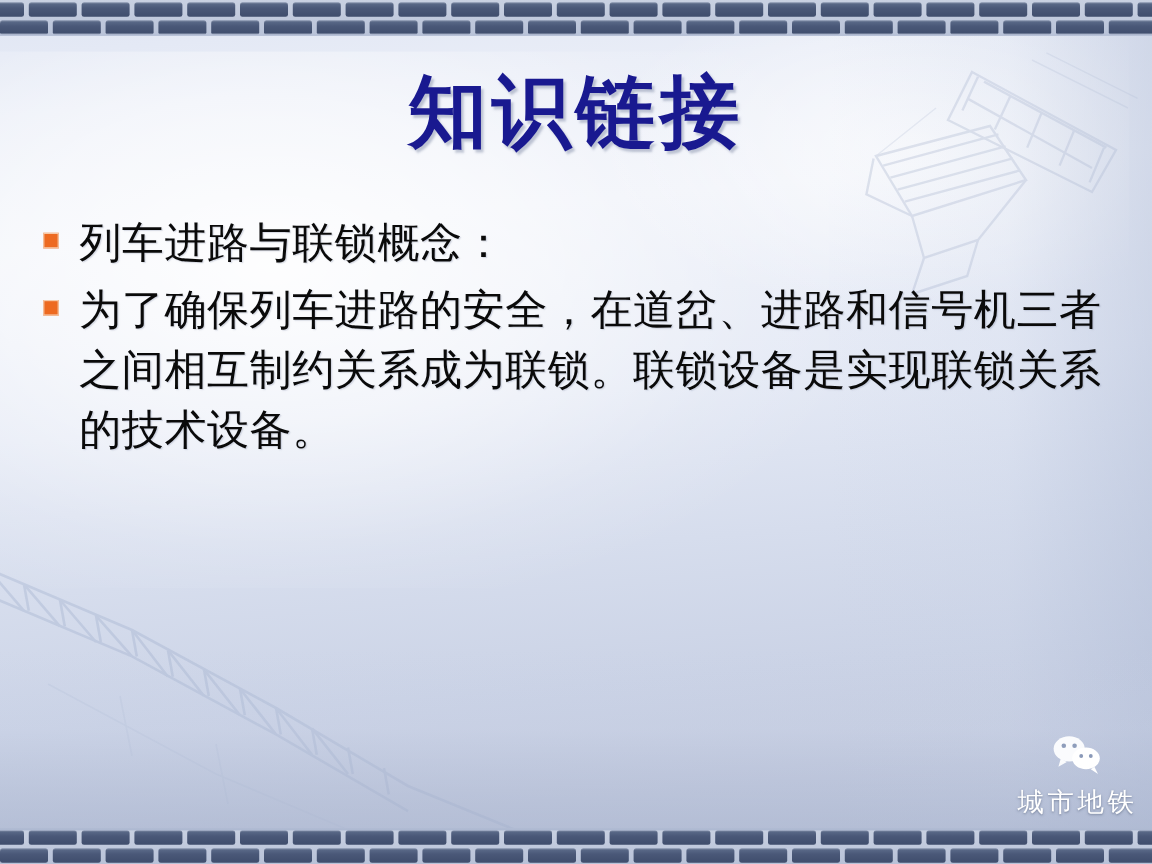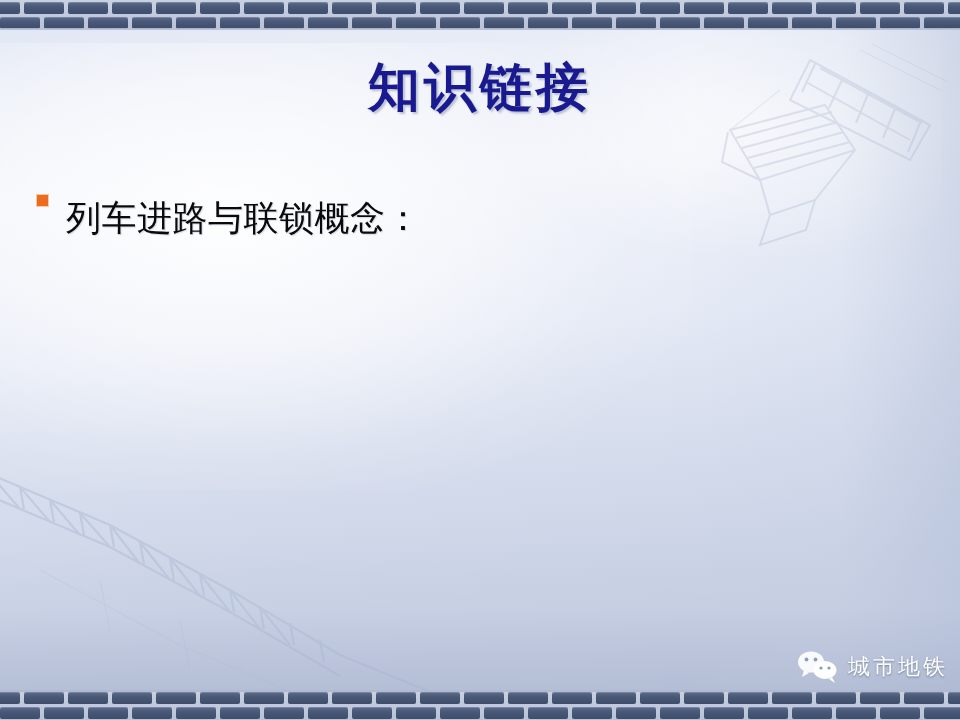--- a/index.html
+++ b/index.html
@@ -148,21 +148,21 @@
     background: linear-gradient(to top, rgba(168,180,206,0.85), rgba(200,208,226,0));
   }
 
   
   .title {
     position: absolute;
     left: 0;
     right: 0;
     top: 62px;
     text-align: center;
-    font-size: 52px;
+    font-size: 66px;
     line-height: 1.0;
     font-weight: 700;
     color: #191990;
     letter-spacing: 4px;
     text-shadow: 2px 2px 2px rgba(120,130,160,0.45);
     font-family: "Liberation Serif", "DejaVu Serif", serif;
   }
 
   
   .body {
@@ -187,32 +187,32 @@
     box-sizing: border-box;
   }
   .bullet-text {
     flex: 1 1 auto;
     font-size: 35px;
     line-height: 50px;
     color: #0a0a0a;
     font-family: "Liberation Serif", "DejaVu Serif", serif;
     letter-spacing: 0.5px;
     text-shadow: 1px 1px 1px rgba(140,150,175,0.35);
-    margin-top: 16px;
   }
 
   
   .wechat-mark {
     position: absolute;
     right: 12px;
     bottom: 36px;
     display: flex;
     align-items: center;
     gap: 8px;
     pointer-events: none;
+    flex-direction: column;
   }
   .wechat-logo {
     width: 44px;
     height: 34px;
     position: relative;
     flex: 0 0 auto;
   }
   .wechat-label {
     font-size: 22px;
     color: #ffffff;
@@ -398,20 +398,24 @@
   <div class="title">知识链接</div>
 
   <div class="body">
 
     <div class="bullet-row">
       <span class="bullet-marker"></span>
       <span class="bullet-text">列车进路与联锁概念：</span>
     </div>
 
 
+    <div class="bullet-row">
+      <span class="bullet-marker"></span>
+      <span class="bullet-text">为了确保列车进路的安全，在道岔、进路和信号机三者之间相互制约关系成为联锁。联锁设备是实现联锁关系的技术设备。</span>
+    </div>
 
   </div>
 
   <div class="wechat-mark">
     <span class="wechat-logo">
       <svg viewBox="0 0 44 34" width="44" height="34">
         <g fill="#ffffff" opacity="0.92">
           <ellipse cx="15" cy="12" rx="13" ry="10.5"></ellipse>
           <path d="M8 20 L6 27 L13 23 Z"></path>
           <circle cx="10.5" cy="9.5" r="1.9" fill="#8a99b8"></circle>

